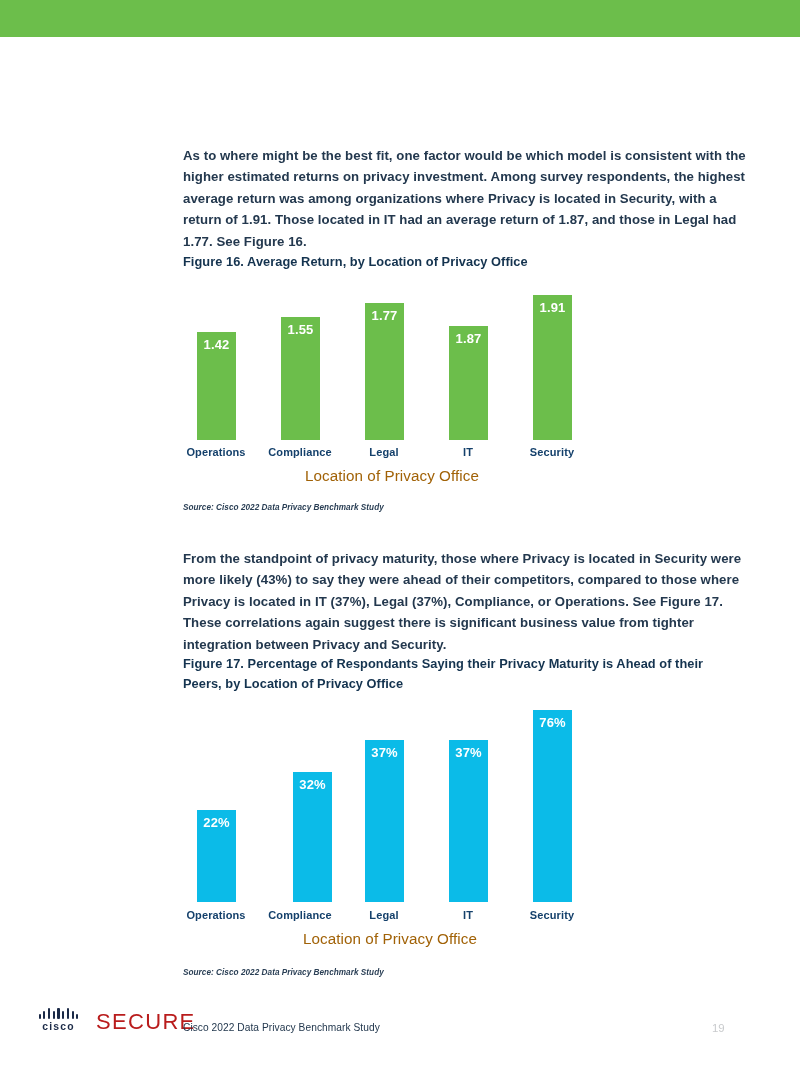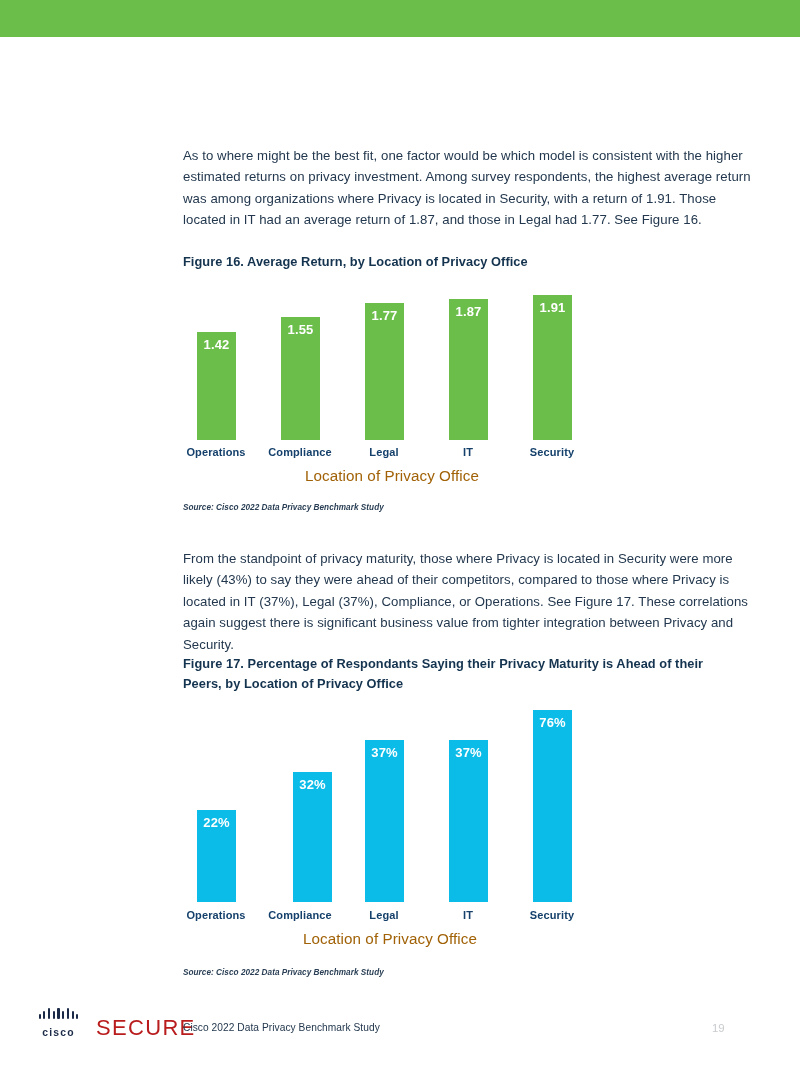--- a/index.html
+++ b/index.html
@@ -34,21 +34,21 @@
     left: 183px;
     top: 140px;
     width: 570px;
   }
   p.body-text {
     margin: 0 0 0 0;
     color: #23384E;
     font-size: 13.2px;
     line-height: 21.4px;
     letter-spacing: 0.005em;
-    font-weight: 400;
+    font-weight: 700;
   }
   .fig-title {
     color: #14334F;
     font-size: 12.8px;
     font-weight: bold;
     line-height: 19.5px;
     letter-spacing: 0.004em;
   }
   
   .chart-block {
@@ -131,21 +131,21 @@
     border-radius: 1px;
   }
   .cisco-bars i.h1 { height: 5px; }
   .cisco-bars i.h2 { height: 8px; }
   .cisco-bars i.h3 { height: 11px; }
   .cisco-word {
     font-size: 10.4px;
     font-weight: bold;
     letter-spacing: 0.11em;
     color: #1B2A47;
-    margin-top: 8px;
+    margin-top: 2px;
   }
   .secure-word {
     font-size: 22px;
     letter-spacing: 0.06em;
     color: #b91c1c;
     font-weight: 400;
     line-height: 1;
     position: relative;
     top: 1px;
   }
@@ -186,21 +186,21 @@
     <div class="plot" style="height:150px;">
       <div class="bar" style="left:14px; height:108px; background:#6CBE4B;">
         <span class="bar-value">1.42</span>
       </div>
       <div class="bar" style="left:98px; height:123px; background:#6CBE4B;">
         <span class="bar-value">1.55</span>
       </div>
       <div class="bar" style="left:182px; height:137px; background:#6CBE4B;">
         <span class="bar-value">1.77</span>
       </div>
-      <div class="bar" style="left:266px; height:141px; background:#6CBE4B;margin-top:22px;">
+      <div class="bar" style="left:266px; height:114px; background:#6CBE4B;margin-top:22px;">
         <span class="bar-value">1.87</span>
       </div>
       <div class="bar" style="left:350px; height:145px; background:#6CBE4B;">
         <span class="bar-value">1.91</span>
       </div>
     </div>
     <div class="cat-label" style="left:-17px; top:156px;">Operations</div>
     <div class="cat-label" style="left:67px; top:156px;">Compliance</div>
     <div class="cat-label" style="left:151px; top:156px;">Legal</div>
     <div class="cat-label" style="left:235px; top:156px;">IT</div>

